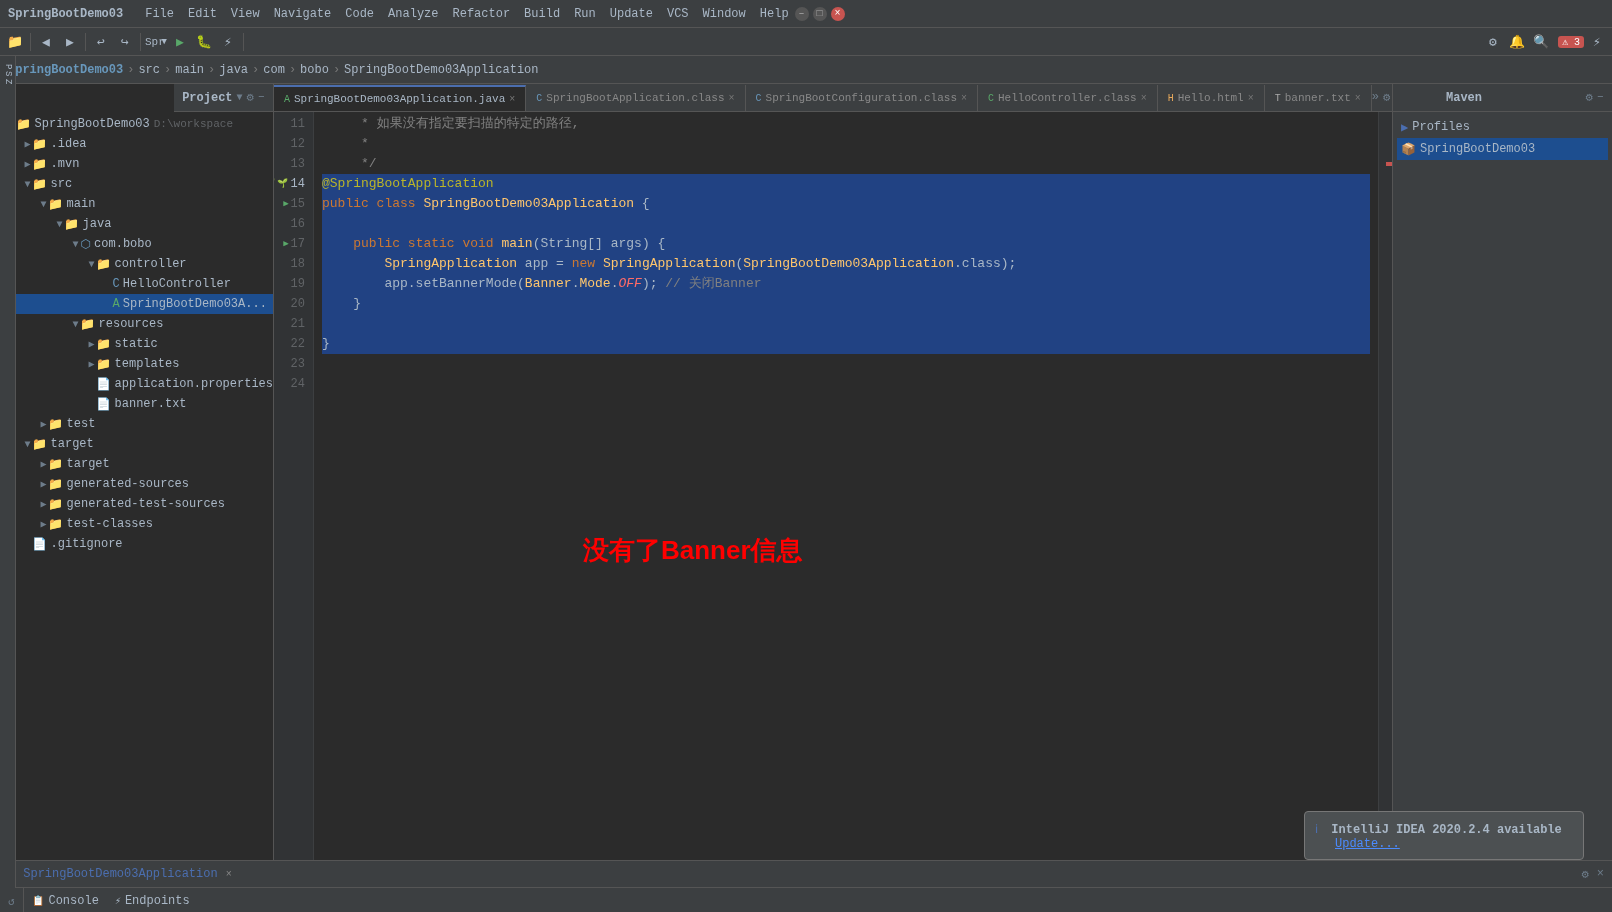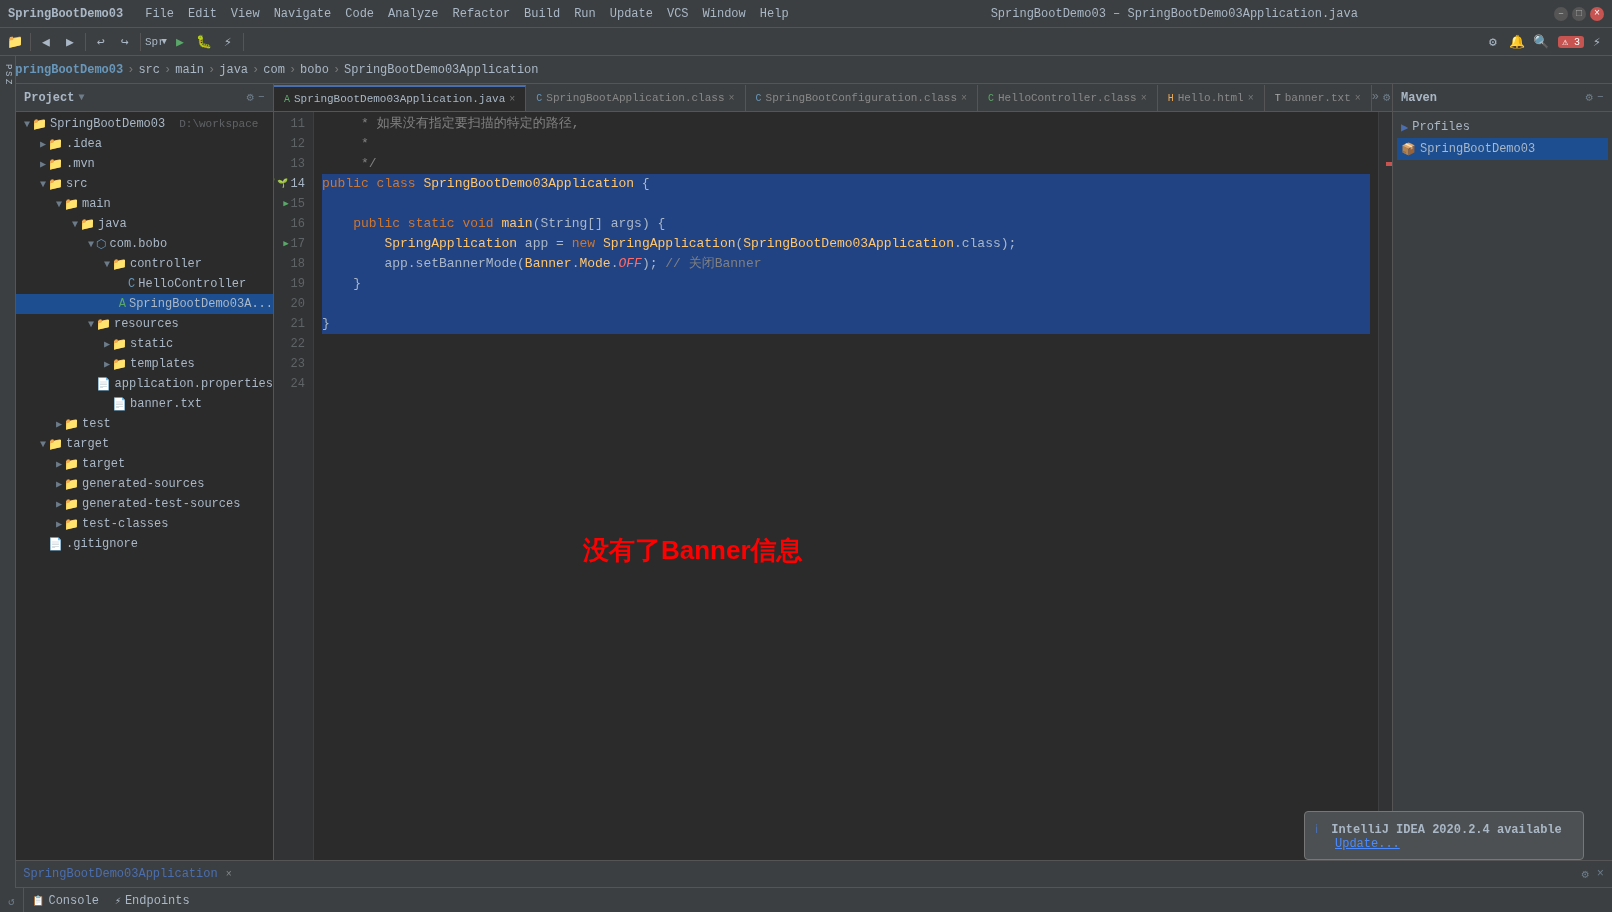--- a/index.html
+++ b/index.html
@@ -86,20 +86,21 @@
     }
 
     
     #project-panel {
       width: 258px;
       background: #2b2b2b;
       border-right: 1px solid #555;
       display: flex;
       flex-direction: column;
       overflow: hidden;
+      align-items: flex-end;
     }
     #project-header {
       height: 28px;
       background: #3c3f41;
       display: flex;
       align-items: center;
       padding: 0 8px;
       gap: 4px;
       border-bottom: 1px solid #555;
     }
@@ -437,21 +438,20 @@
     <span>Code</span>
     <span>Analyze</span>
     <span>Refactor</span>
     <span>Build</span>
     <span>Run</span>
     <span>Update</span>
     <span>VCS</span>
     <span>Window</span>
     <span>Help</span>
   </div>
-  <div class="title-center">SpringBootDemo03 – SpringBootDemo03Application.java</div>
   <div class="title-controls">
     <span class="btn-minimize">–</span>
     <span class="btn-maximize">□</span>
     <span class="btn-close">×</span>
   </div>
 </div>
 
 <div id="toolbar">
   <div class="tb-btn" title="Project">📁</div>
   <div class="tb-sep"></div>
@@ -510,21 +510,21 @@
         <span style="color:#6d7c8a;cursor:pointer;">⚙</span>
         <span style="color:#6d7c8a;cursor:pointer;">–</span>
       </div>
     </div>
     <div id="project-tree">
 
       <div class="tree-item">
         <span class="arrow">▼</span>
         <span style="color:#6897bb;margin-right:3px;">📁</span>
         <span>SpringBootDemo03</span>
-        <span style="color:#606366;margin-left:14px;font-size:11px;">D:\workspace</span>
+        <span style="color:#606366;margin-left:4px;font-size:11px;">D:\workspace</span>
       </div>
 
       <div class="tree-item">
         <span class="indent" style="width:16px;display:inline-block;"></span>
         <span class="arrow">▶</span>
         <span style="margin-right:3px;">📁</span>
         <span>.idea</span>
       </div>
 
       <div class="tree-item">
@@ -736,20 +736,23 @@
         </div>
 
         <div class="code-line">
           <span class="cmt">     *</span>
         </div>
 
         <div class="code-line">
           <span class="cmt">     */</span>
         </div>
 
+        <div class="code-line selected-line">
+          <span class="ann">@SpringBootApplication</span>
+        </div>
 
         <div class="code-line selected-line">
           <span class="kw">public </span><span class="kw">class </span><span class="cls">SpringBootDemo03Application</span><span class="cn"> {</span>
         </div>
 
         <div class="code-line selected-line">&nbsp;</div>
 
         <div class="code-line selected-line">
           <span class="cn">    </span><span class="kw">public </span><span class="kw">static </span><span class="kw">void </span><span class="fn">main</span><span class="cn">(</span><span class="type">String</span><span class="cn">[] </span><span class="cn">args) {</span>
         </div>
@@ -777,21 +780,21 @@
       </div>
 
       <div id="right-gutter">
         <div class="gutter-mark" style="top:50px;"></div>
       </div>
     </div>
   </div>
 
   <div id="right-panel">
     <div id="right-panel-header">
-      <span style="font-size:12px;font-weight:bold;">Maven</span>
+      <span style="font-size:12px;font-weight:bold;margin-left:45px;">Maven</span>
       <div style="margin-left:auto;display:flex;gap:4px;">
         <span style="color:#6d7c8a;cursor:pointer;">⚙</span>
         <span style="color:#6d7c8a;cursor:pointer;">–</span>
       </div>
     </div>
     <div id="maven-tree">
       <div class="maven-item">
         <span class="m-icon">▶</span>
         <span>Profiles</span>
       </div>

